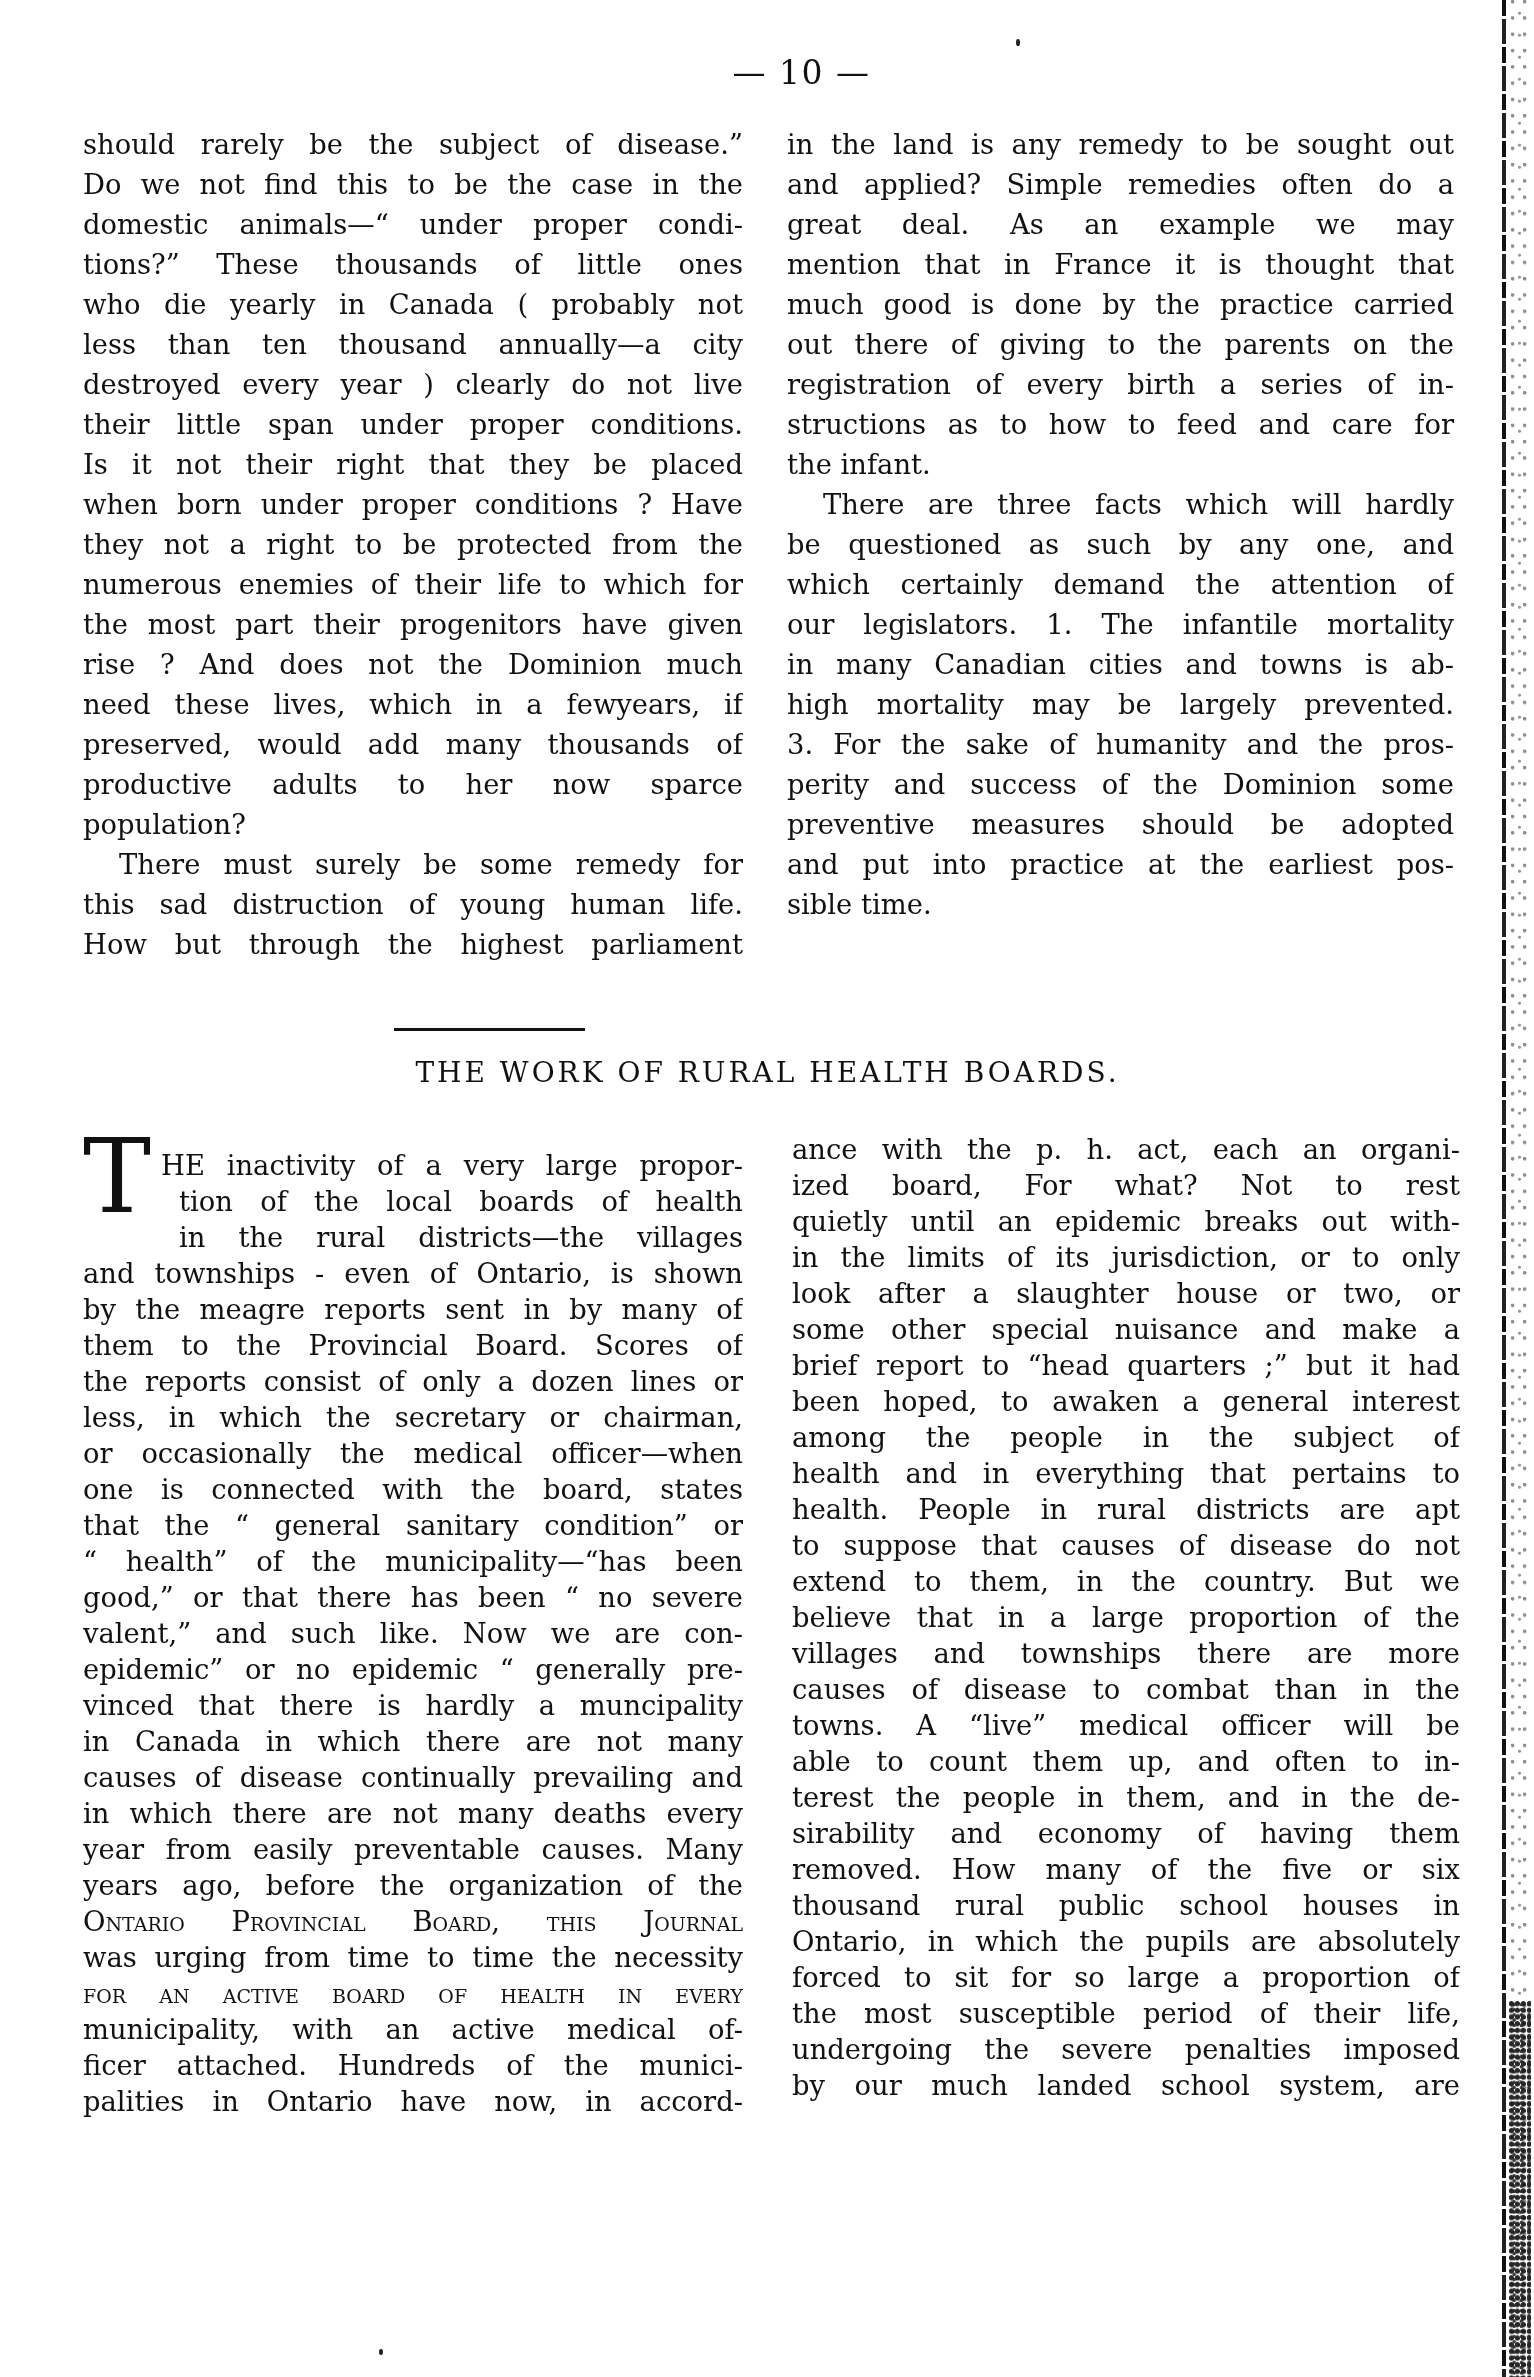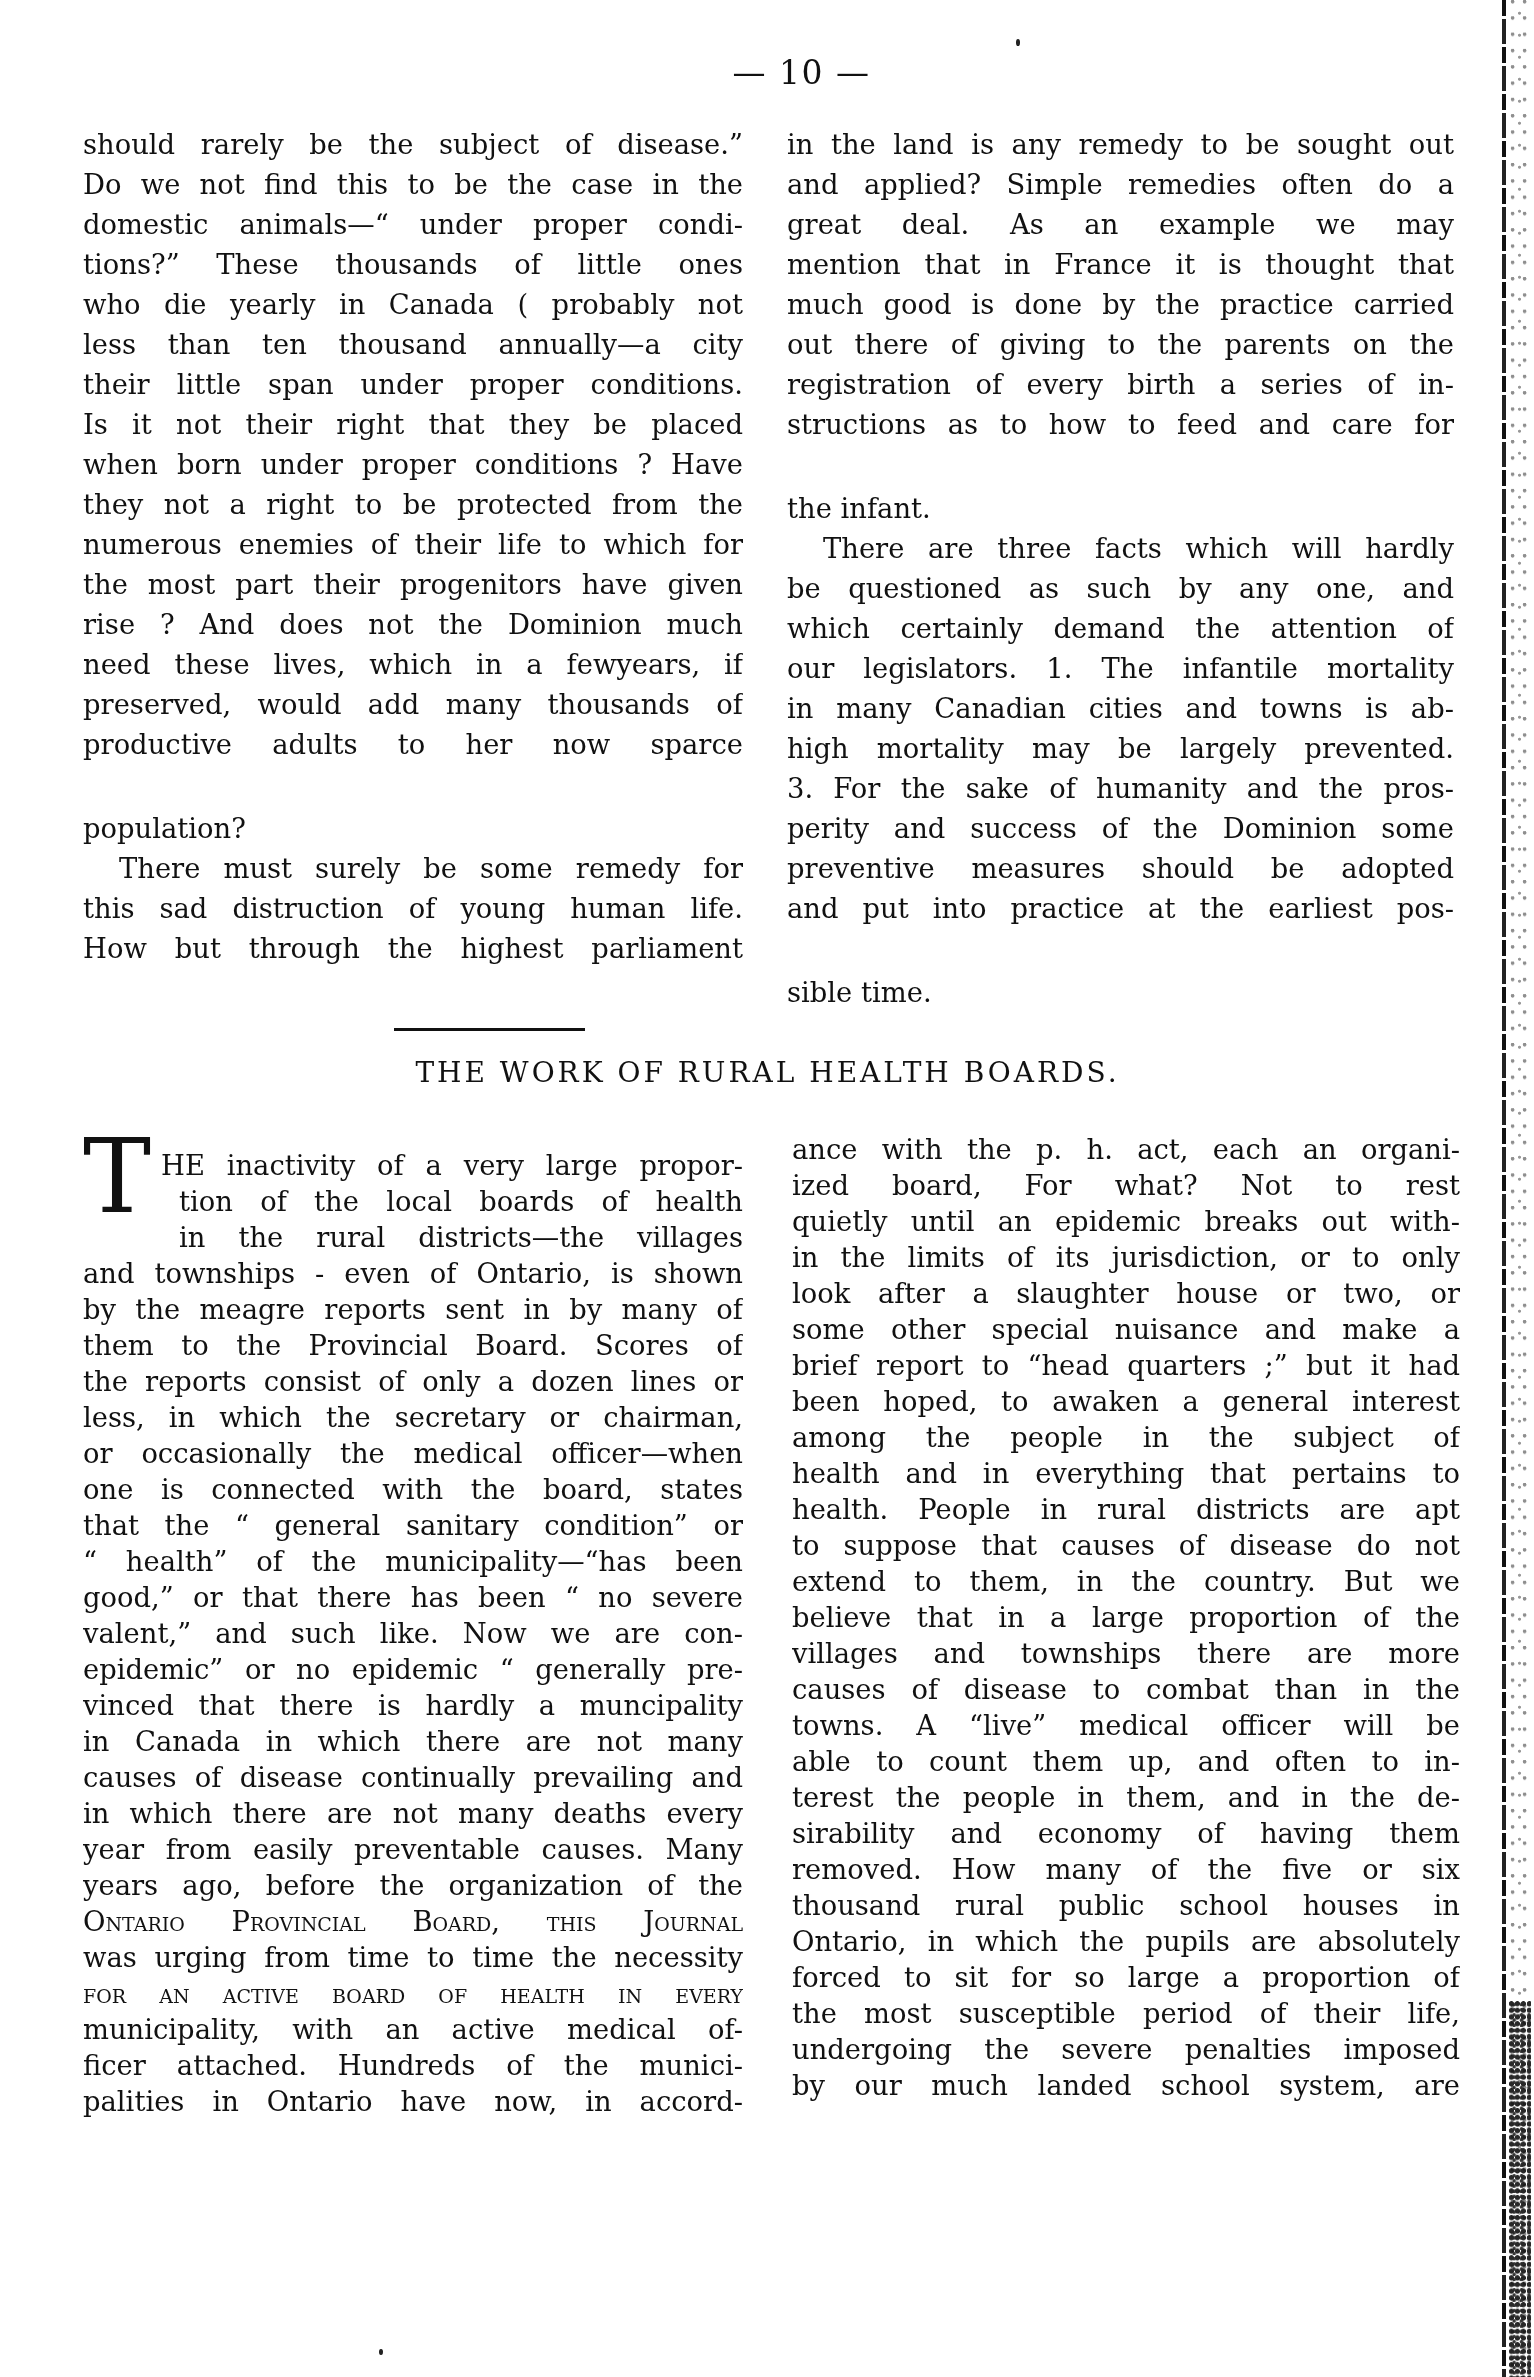--- a/index.html
+++ b/index.html
@@ -37,21 +37,20 @@
   }
   .line {
     display: block;
     white-space: nowrap;
     text-align: justify;
     text-align-last: justify;
     overflow: hidden;
   }
   .line.last {
     text-align-last: left;
-    margin-top: 44px;
   }
   .line.indent {
     padding-left: 36px;
   }
   .line.drop-indent {
     padding-left: 96px;
   }
   .line.drop-first {
     padding-left: 78px;
     margin-top: 16px;
@@ -153,20 +152,21 @@
   <div class="page-number">— 10 —</div>
   <div class="speck" style="left:1016px; top:39px;"></div>
 
   <div class="column" id="col-top-left">
     <span class="line">should rarely be the subject of disease.”</span>
     <span class="line">Do we not find this to be the case in the</span>
     <span class="line">domestic animals—“ under proper condi-</span>
     <span class="line">tions?” These thousands of little ones</span>
     <span class="line">who die yearly in Canada ( probably not</span>
     <span class="line">less than ten thousand annually—a city</span>
+    <span class="line">destroyed every year ) clearly do not live</span>
     <span class="line">their little span under proper conditions.</span>
     <span class="line">Is it not their right that they be placed</span>
     <span class="line">when born under proper conditions ? Have</span>
     <span class="line">they not a right to be protected from the</span>
     <span class="line">numerous enemies of their life to which for</span>
     <span class="line">the most part their progenitors have given</span>
     <span class="line">rise ? And does not the Dominion much</span>
     <span class="line">need these lives, which in a fewyears, if</span>
     <span class="line">preserved, would add many thousands of</span>
     <span class="line">productive adults to her now sparce</span>

